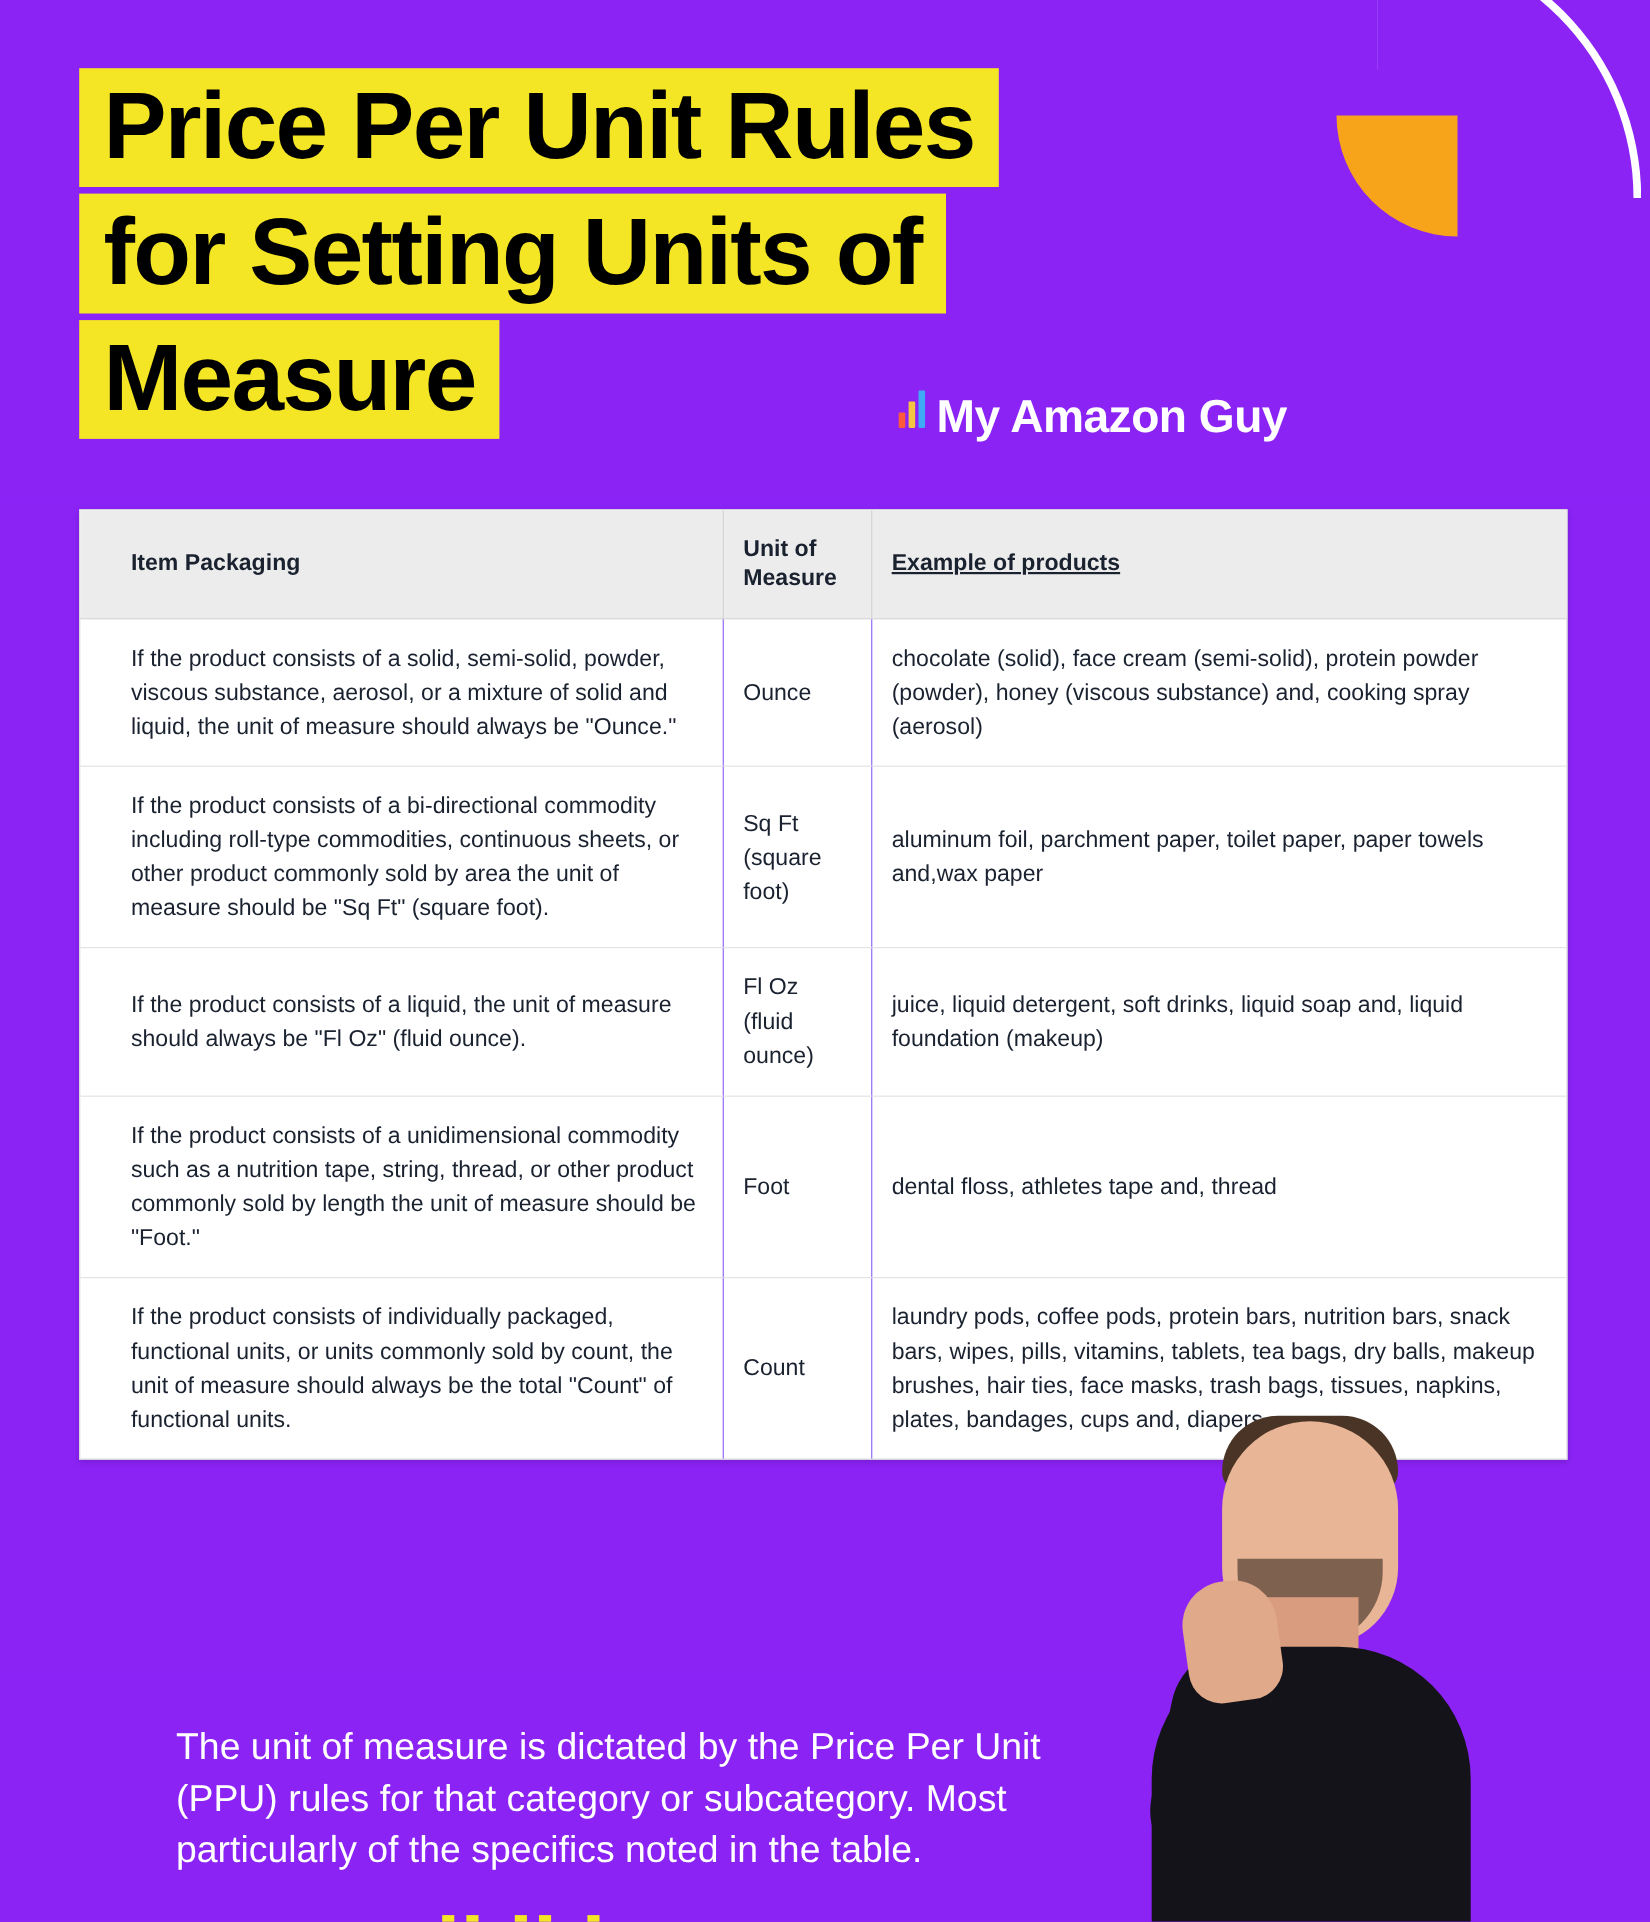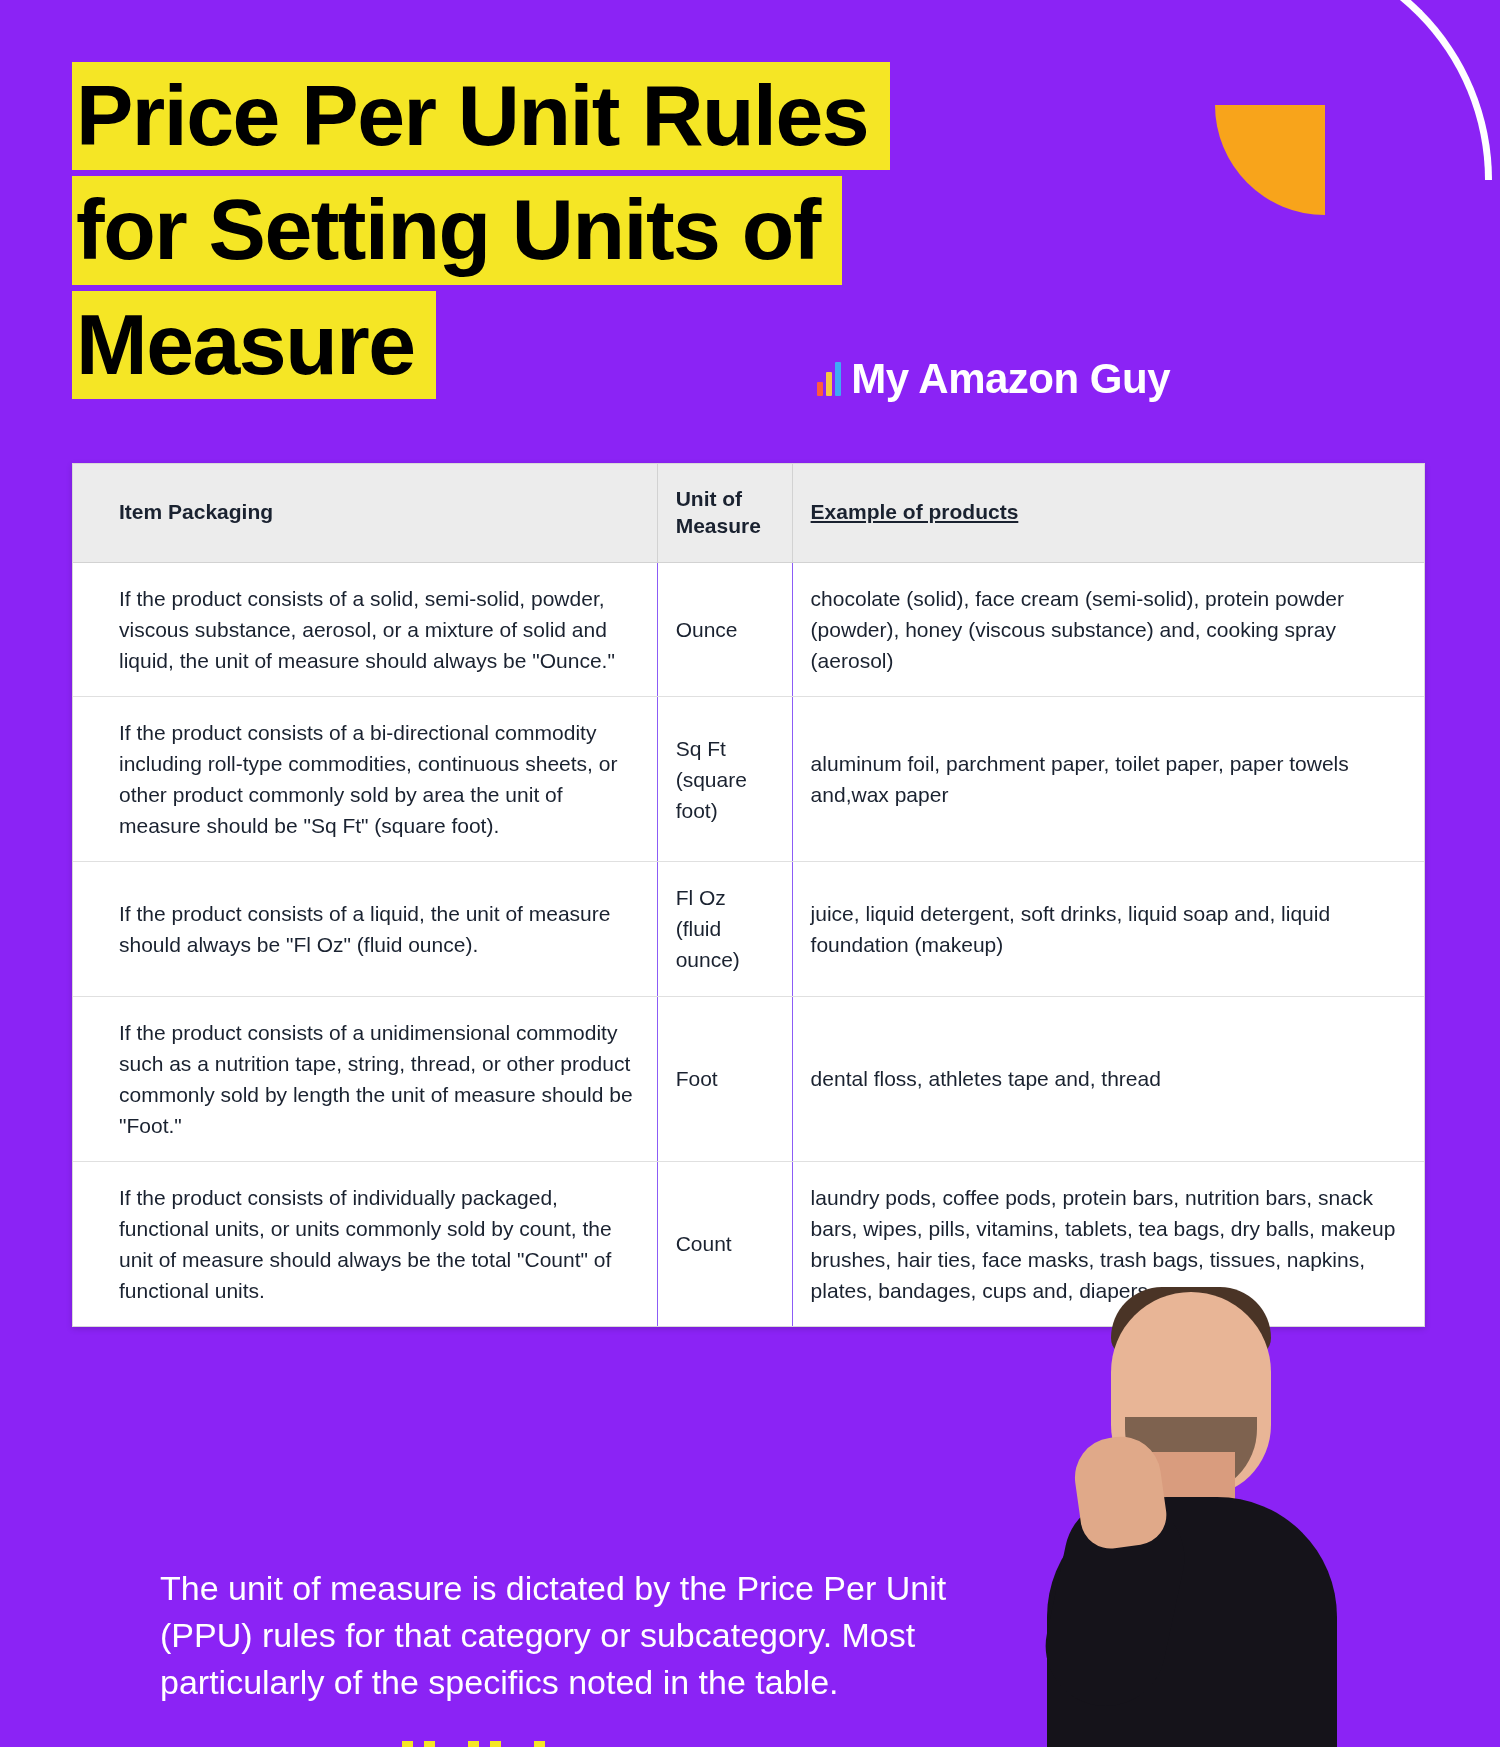--- a/index.html
+++ b/index.html
@@ -27,30 +27,29 @@
     width: 1300px;
   }
   .title-line {
     display: inline-block;
     background: #f5e625;
     color: #000;
     font-weight: bold;
     font-size: 86px;
     line-height: 1.05;
     letter-spacing: -1.5px;
-    padding: 8px 22px 10px 4px;
+    padding: 8px 22px 10px 22px;
     margin-bottom: 6px;
     white-space: nowrap;
   }
   .brand {
     position: absolute;
     right: 330px;
     top: 355px;
     display: flex;
-    align-items: center;
     gap: 10px;
     white-space: nowrap;
   }
   .brand-name {
     color: #fff;
     font-size: 42px;
     font-weight: bold;
     letter-spacing: -0.5px;
   }
   .brand-bars {

